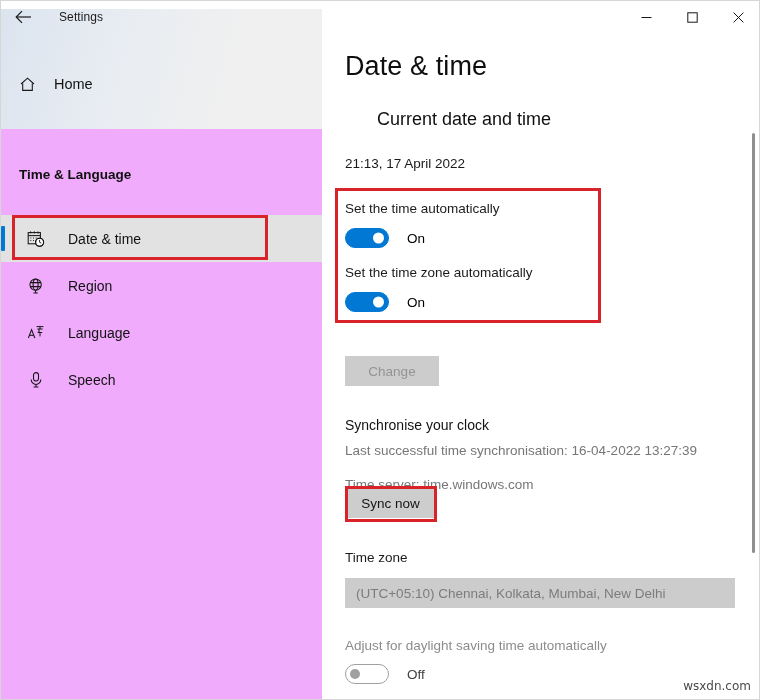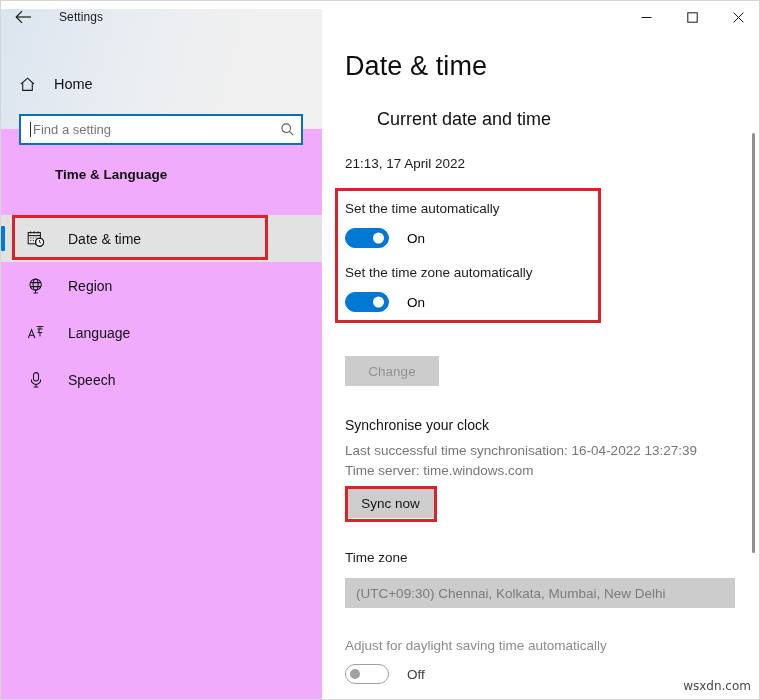--- a/index.html
+++ b/index.html
@@ -125,21 +125,20 @@
     display: flex; align-items: center; justify-content: center;
     color: #5a5a5a;
   }
 
   .section-title {
     position: absolute;
     left: 18px; top: 158px;
     font-size: 13.5px;
     font-weight: bold;
     color: #101010;
-    margin-left: 36px;
   }
 
   .nav {
     position: absolute;
     left: 0; top: 206px;
     width: 321px;
   }
   .nav-item {
     position: relative;
     height: 47px;
@@ -333,30 +332,20 @@
     <div class="home-row">
       <span class="home-icon">
         <svg width="17" height="17" viewBox="0 0 17 17" fill="none" stroke="currentColor" stroke-width="1.1">
           <path d="M2 8 L8.5 2.2 L15 8"></path>
           <path d="M3.7 7.2 V14.4 H13.3 V7.2"></path>
         </svg>
       </span>
       <span class="home-label">Home</span>
     </div>
 
-    <div class="search-wrap">
-      <span class="search-caret"></span>
-      <input class="search-input" type="text" placeholder="Find a setting" style="">
-      <span class="search-icon">
-        <svg width="15" height="15" viewBox="0 0 15 15" fill="none" stroke="currentColor" stroke-width="1.1">
-          <circle cx="6.2" cy="6.2" r="4.3"></circle>
-          <path d="M9.4 9.4 L13.2 13.2"></path>
-        </svg>
-      </span>
-    </div>
 
     <div class="section-title">Time &amp; Language</div>
 
     <div class="nav">
 
       <div class="nav-item selected">
         <span class="nav-sel-bar"></span>
         <span class="nav-icon">
           <svg width="18" height="18" viewBox="0 0 18 18" fill="none" stroke="currentColor" stroke-width="1.05">
             <rect x="1.2" y="2.6" width="12.2" height="11.2"></rect>
@@ -432,25 +421,25 @@
       <span class="toggle on">
         <span class="knob"></span>
       </span>
       <span class="toggle-state">On</span>
     </div>
 
     <button class="btn disabled" style="position:absolute; left:23px; top:355px; width:94px; height:30px;">Change</button>
 
     <div class="sync-head" style="position:absolute; left:23px; top:416px;">Synchronise your clock</div>
     <div class="meta-line" style="position:absolute; left:23px; top:442px;">Last successful time synchronisation: 16-04-2022 13:27:39</div>
-    <div class="meta-line" style="position:absolute; left:23px; top:462px;">Time server: time.windows.com</div>
+    <div class="meta-line" style="position:absolute; left:23px; top:476px;">Time server: time.windows.com</div>
     <button class="btn normal" style="position:absolute; left:25px; top:488px; width:87px; height:29px;">Sync now</button>
 
     <div class="tz-head" style="position:absolute; left:23px; top:549px;">Time zone</div>
-    <div class="tz-select" style="position:absolute; left:23px; top:577px; width:390px; height:30px;">(UTC+09:30) Chennai, Kolkata, Mumbai, New Delhi</div>
+    <div class="tz-select" style="position:absolute; left:23px; top:577px; width:390px; height:30px;">(UTC+05:10) Chennai, Kolkata, Mumbai, New Delhi</div>
 
     <div class="setting-label dim" style="position:absolute; left:23px; top:637px;">Adjust for daylight saving time automatically</div>
     <div class="toggle-row" style="position:absolute; left:23px; top:663px;">
       <span class="toggle off">
         <span class="knob"></span>
       </span>
       <span class="toggle-state dim">Off</span>
     </div>
 
     <div class="scrollbar-track">

